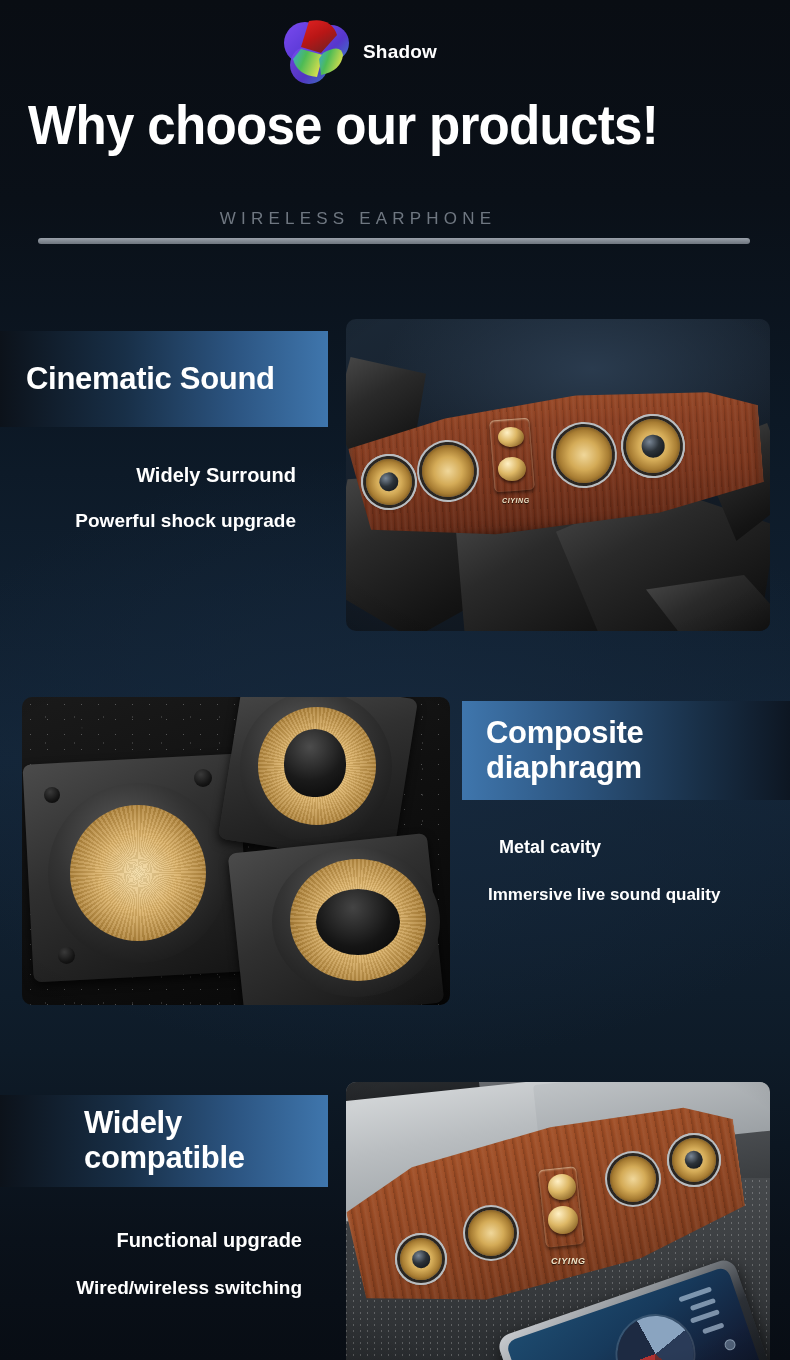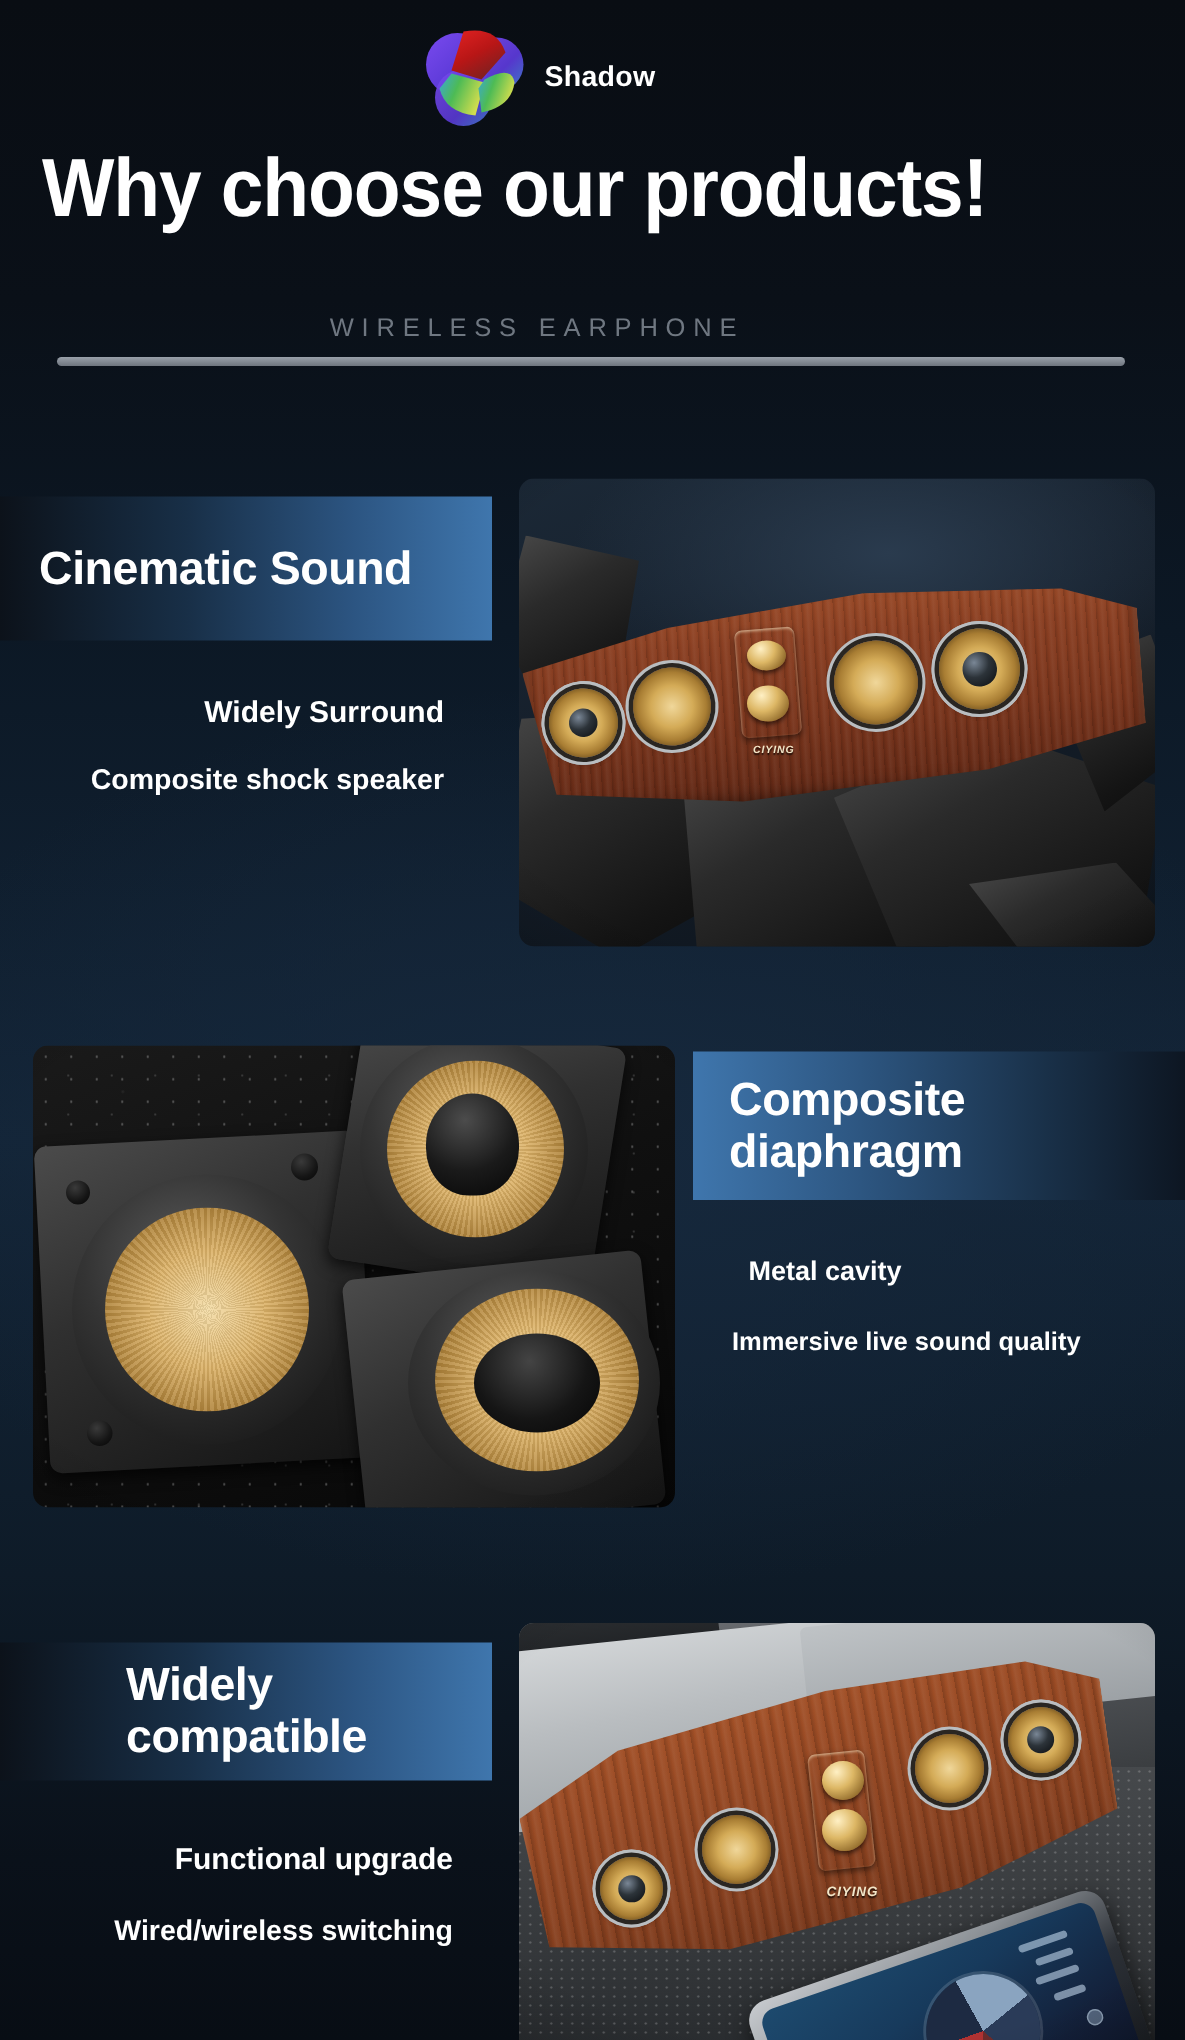--- a/index.html
+++ b/index.html
@@ -348,21 +348,21 @@
 
   <div class="headline">Why choose our products!</div>
   <div class="subtitle">WIRELESS EARPHONE</div>
   <div class="divider"></div>
 
   <div class="title-bar bar-dark-to-blue" style="left:0; top:331px; width:328px; height:96px; justify-content:flex-start; padding-left:26px;">
     <div class="title-text">Cinematic Sound</div>
   </div>
   <div class="bullets" style="left:0; top:465px; width:296px; text-align:right;">
     <div class="bullet-1">Widely Surround</div>
-    <div class="bullet-2" style="margin-top:26px;">Composite shock speaker</div>
+    <div class="bullet-2" style="margin-top:26px;">Powerful shock upgrade</div>
   </div>
 
   <div class="photo" style="left:346px; top:319px; width:424px; height:312px;">
     <div class="ph1-bg"></div>
 
     <div class="coal" style="left:-12px; top:38px; width:92px; height:120px; clip-path:polygon(18% 0,100% 14%,86% 78%,30% 100%,0 52%);"></div>
     <div class="coal" style="left:-20px; top:150px; width:180px; height:170px; clip-path:polygon(12% 6%,100% 0,92% 74%,48% 100%,0 70%);"></div>
     <div class="coal" style="left:96px; top:190px; width:230px; height:140px; clip-path:polygon(6% 14%,62% 0,100% 40%,78% 100%,10% 92%);"></div>
     <div class="coal" style="left:210px; top:168px; width:220px; height:160px; clip-path:polygon(0 28%,48% 0,100% 24%,92% 94%,22% 100%);"></div>
     <div class="coal" style="left:352px; top:104px; width:96px; height:118px; clip-path:polygon(0 22%,72% 0,100% 62%,40% 100%);"></div>

